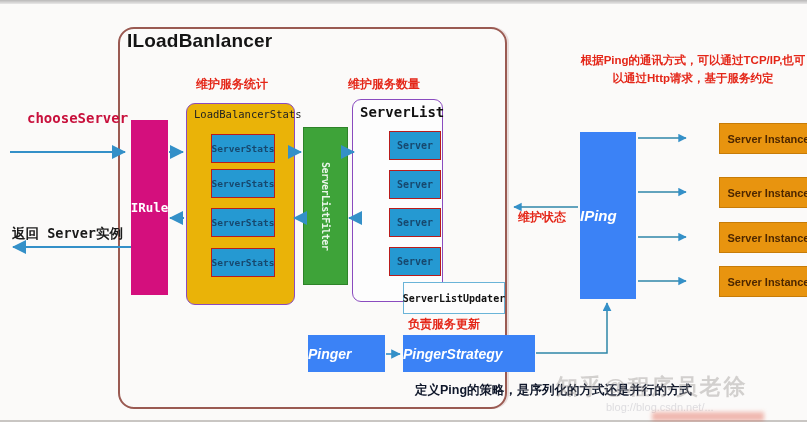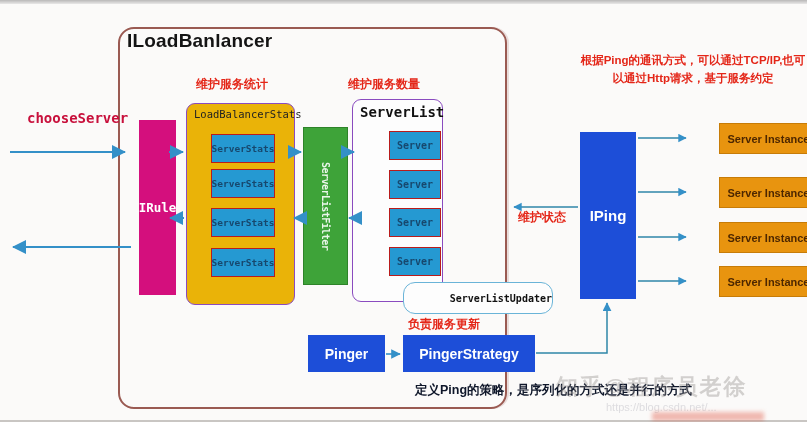--- a/index.html
+++ b/index.html
@@ -16,21 +16,21 @@
   .container-title{position:absolute;left:127px;top:30px;font-size:19px;font-weight:bold;
     color:#141414;letter-spacing:0.2px;}
 
   .red-label{position:absolute;color:#e42618;font-weight:bold;font-size:12px;white-space:nowrap;}
 
   .choose-label{position:absolute;left:27px;top:110px;color:#c8103c;font-weight:bold;
     font-size:14px;font-family:"DejaVu Sans Mono","Liberation Mono",monospace;white-space:nowrap;}
   .return-label{position:absolute;left:12px;top:225px;color:#1a1a1a;font-weight:bold;
     font-size:13.5px;font-family:"DejaVu Sans Mono","Liberation Mono",monospace;white-space:nowrap;}
 
-  .irule-box{position:absolute;left:139px;top:120px;width:37px;height:175px;background:#d40f7d;
+  .irule-box{position:absolute;left:131px;top:120px;width:37px;height:175px;background:#d40f7d;
     display:flex;align-items:center;justify-content:center;color:#fff;font-weight:bold;
     font-size:12.5px;font-family:"DejaVu Sans Mono","Liberation Mono",monospace;}
 
   .stats-panel{position:absolute;left:186px;top:103px;width:107px;height:200px;background:#eab308;
     border:1.5px solid #8a4bbf;border-radius:9px;}
   .stats-panel-title{position:absolute;left:7px;top:4px;font-size:10.5px;color:#222;
     font-family:"DejaVu Sans Mono","Liberation Mono",monospace;white-space:nowrap;}
   .bluebox{position:absolute;background:#2599d2;border:1px solid #b91c1c;
     display:flex;align-items:center;justify-content:center;
     color:#17486e;font-weight:bold;font-size:9.5px;
@@ -44,26 +44,26 @@
     letter-spacing:-0.5px;font-family:"DejaVu Sans Mono","Liberation Mono",monospace;}
 
   .serverlist-panel{position:absolute;left:352px;top:99px;width:89px;height:201px;background:#fdfdfd;
     border:1.5px solid #8a4bbf;border-radius:9px;}
   .serverlist-title{position:absolute;left:7px;top:4px;font-size:14px;font-weight:bold;color:#111;
     font-family:"DejaVu Sans Mono","Liberation Mono",monospace;white-space:nowrap;}
   .server-item{left:24px;width:50px;height:27px;font-size:10px;margin-left:12px;}
   .sv-0{top:31px;} .sv-1{top:70px;} .sv-2{top:108px;} .sv-3{top:147px;}
 
   .updater-box{position:absolute;left:403px;top:282px;width:100px;height:30px;background:#fdfdfd;
-    border:1.5px solid #6ab4d8;border-radius:12px;display:flex;align-items:center;justify-content:flex-end;
+    border:1.5px solid #6ab4d8;border-radius:0;display:flex;align-items:center;justify-content:center;
     color:#111;font-weight:bold;font-size:10px;
-    font-family:"DejaVu Sans Mono","Liberation Mono",monospace;white-space:nowrap;z-index:4;padding-left:48px;}
+    font-family:"DejaVu Sans Mono","Liberation Mono",monospace;white-space:nowrap;z-index:4;}
 
-  .bigblue{position:absolute;background:#1d4ed8;display:flex;align-items:center;justify-content:center;
-    color:#fff;font-weight:bold;z-index:3;}
+  .bigblue{position:absolute;background:#3b82f6;display:flex;align-items:center;
+    color:#fff;font-weight:bold;z-index:3;font-style:italic;}
   .pinger-box{left:308px;top:335px;width:77px;height:37px;font-size:14px;}
   .pingerstrategy-box{left:403px;top:335px;width:132px;height:37px;font-size:14px;}
   .iping-box{left:580px;top:132px;width:56px;height:167px;font-size:15px;}
 
   .instance-box{position:absolute;left:690px;width:97px;height:29px;background:#e8940f;
     border:1px solid #c77c08;display:flex;align-items:center;justify-content:center;
     color:#4d2700;font-weight:bold;font-size:11px;white-space:nowrap;margin-left:29px;}
   .in-0{top:123px;} .in-1{top:177px;} .in-2{top:222px;} .in-3{top:266px;}
 
   .ping-note{position:absolute;left:578px;top:52px;width:230px;text-align:center;
@@ -87,20 +87,21 @@
 
   <div class="top-strip"></div>
 
   <div class="container-box"></div>
   <div class="container-title">ILoadBanlancer</div>
 
   <div class="red-label" style="left:196px;top:76px;">维护服务统计</div>
   <div class="red-label" style="left:348px;top:76px;">维护服务数量</div>
 
   <div class="choose-label">chooseServer</div>
+  <div class="return-label">返回 Server实例</div>
 
   <div class="irule-box">
     <span>IRule</span>
   </div>
 
   <div class="stats-panel">
     <div class="stats-panel-title">LoadBalancerStats</div>
     <div class="bluebox stats-item si-0">ServerStats</div>
     <div class="bluebox stats-item si-1">ServerStats</div>
     <div class="bluebox stats-item si-2">ServerStats</div>
@@ -179,17 +180,17 @@
 
     <line x1="578" y1="207" x2="514" y2="207" stroke="#2f86a8" stroke-width="1.4" marker-end="url(#ah-s)"></line>
 
     <line x1="638" y1="138" x2="686" y2="138" stroke="#2f86a8" stroke-width="1.4" marker-end="url(#ah-s)"></line>
     <line x1="638" y1="192" x2="686" y2="192" stroke="#2f86a8" stroke-width="1.4" marker-end="url(#ah-s)"></line>
     <line x1="638" y1="237" x2="686" y2="237" stroke="#2f86a8" stroke-width="1.4" marker-end="url(#ah-s)"></line>
     <line x1="638" y1="281" x2="686" y2="281" stroke="#2f86a8" stroke-width="1.4" marker-end="url(#ah-s)"></line>
   </svg>
 
   <div class="wm-zhihu">知乎@程序员老徐</div>
-  <div class="wm-url">https://blog.csdn.net/...</div>
+  <div class="wm-url">blog://blog.csdn.net/...</div>
   <div class="wm-smudge"></div>
 
   <div class="bottom-edge"></div>
 </div>
 
 </body></html>

